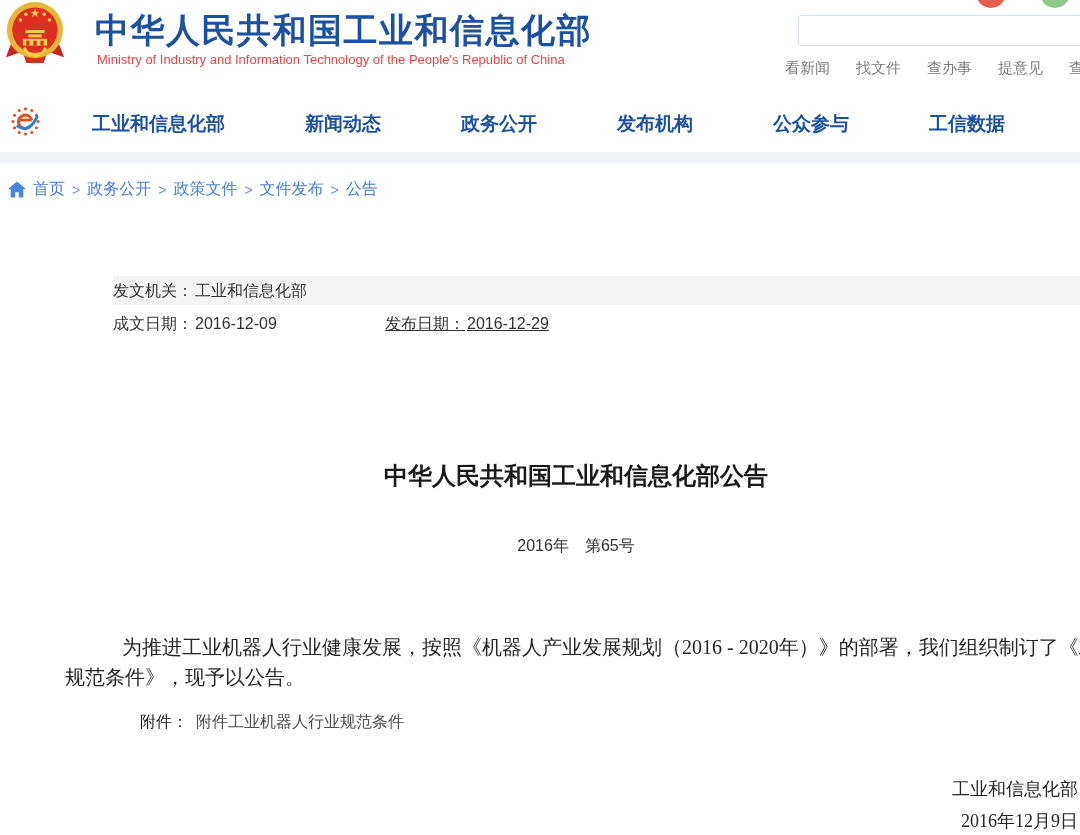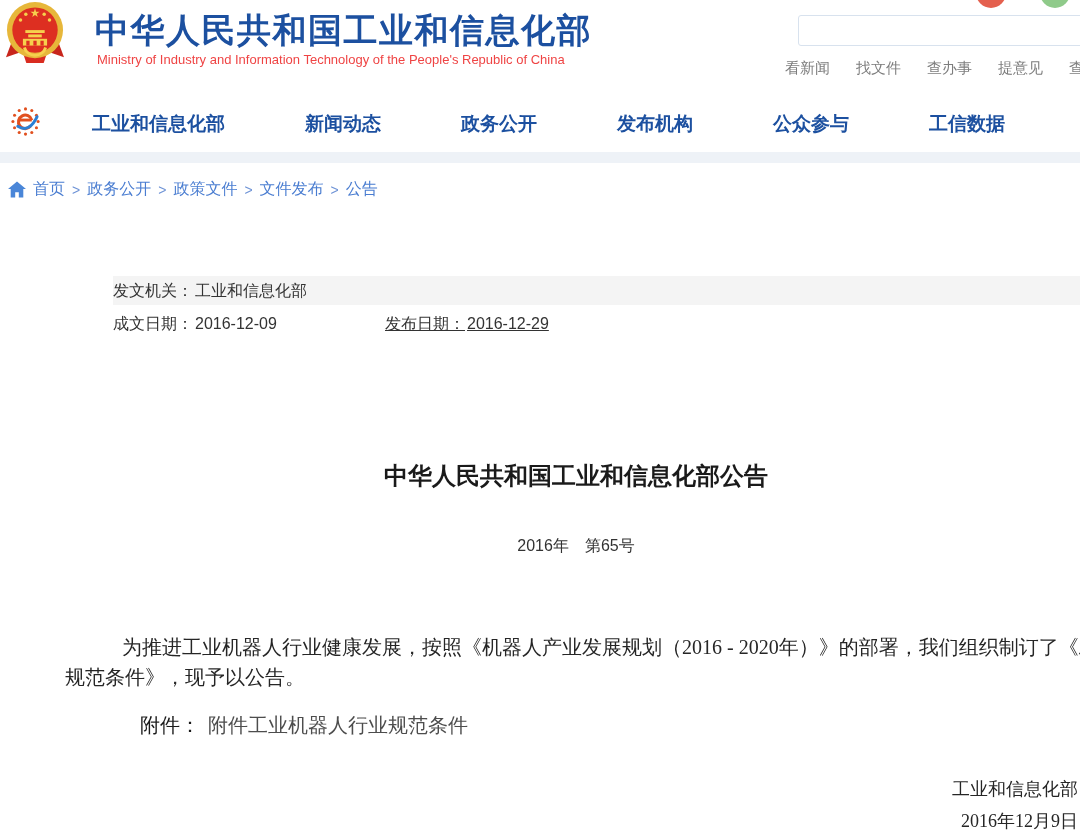--- a/index.html
+++ b/index.html
@@ -43,21 +43,21 @@
 
   
   .doc-title{position:absolute;left:0;top:458px;width:1152px;text-align:center;
              font-size:24px;font-weight:bold;color:#1a1a1a;line-height:36px;}
   .doc-no{position:absolute;left:0;top:536px;width:1152px;text-align:center;font-size:16px;color:#333;}
   .para{position:absolute;left:65px;top:632px;width:1120px;
         font-family:"Liberation Serif","DejaVu Serif",serif;font-size:20px;color:#262626;line-height:30px;}
   .para .line{white-space:nowrap;}
   .para .line.first{text-indent:57px;}
   .attachment{position:absolute;left:140px;top:712px;font-family:"Liberation Serif","DejaVu Serif",serif;
-              font-size:20px;color:#1a1a1a;white-space:nowrap;}
+              font-size:16px;color:#1a1a1a;white-space:nowrap;}
   .attachment .att-link{color:#4d4d4d;margin-left:8px;cursor:pointer;}
   .signature{position:absolute;right:2px;top:773px;text-align:right;
              font-family:"Liberation Serif","DejaVu Serif",serif;font-size:18px;color:#262626;line-height:32px;}
 </style>
 </head>
 <body>
 
 <div class="page">
 
   <svg class="emblem" viewBox="0 0 60 66">

